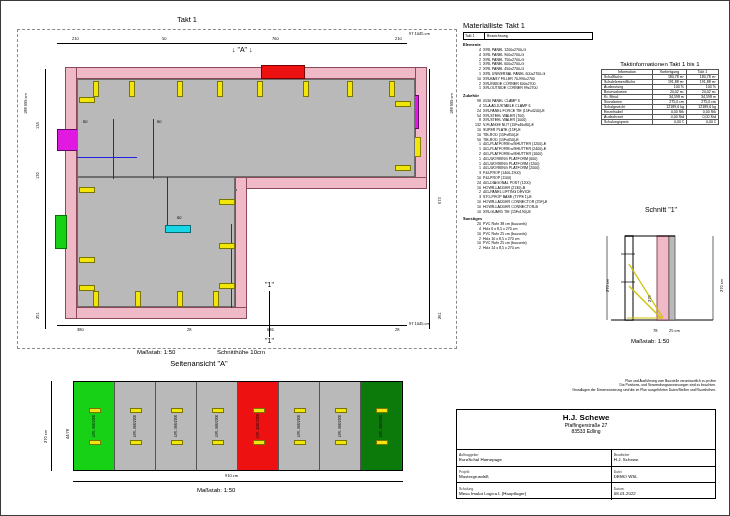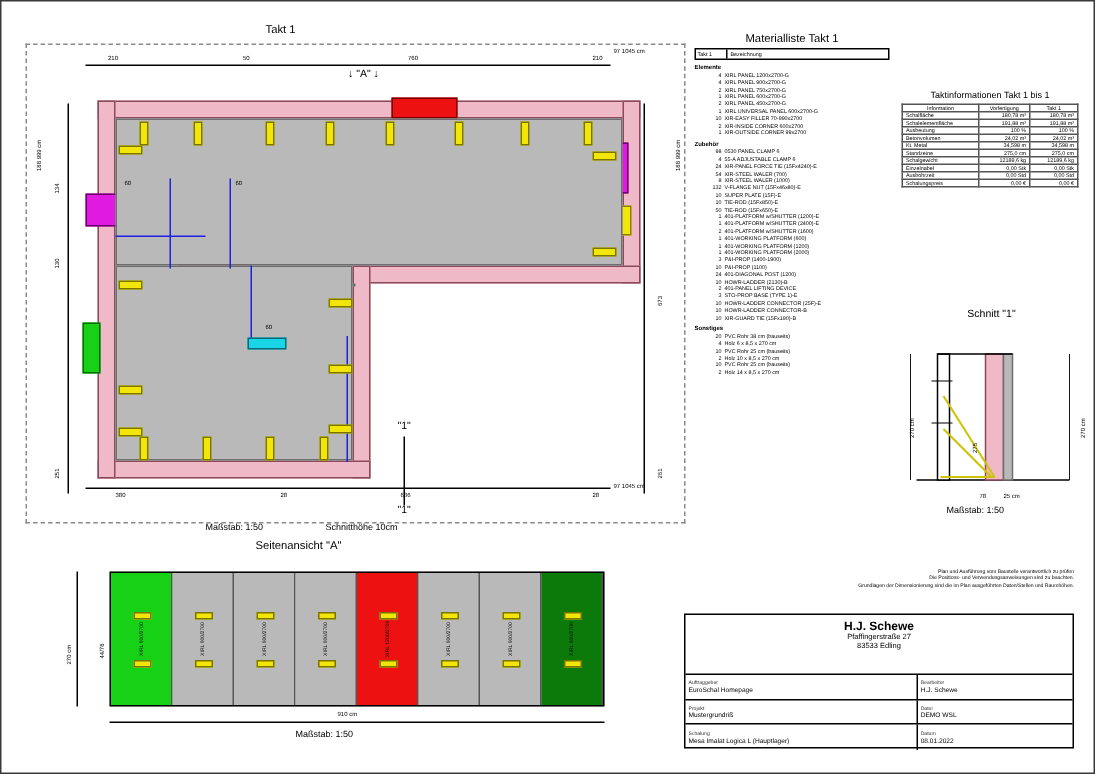--- a/index.html
+++ b/index.html
@@ -25,21 +25,21 @@
   .magenta{background:#e11ae1;border:1px solid #6a006a;box-sizing:border-box;}
   .red{background:#ee1111;border:1px solid #7a0000;box-sizing:border-box;}
   .green{background:#17d117;border:1px solid #066f06;box-sizing:border-box;}
   .yellow{background:#f2e50a;border:1px solid #8a8000;box-sizing:border-box;}
   .blue{background:#2020e0;}
   .cyan{background:#18d6e6;border:1px solid #0a6a74;box-sizing:border-box;}
   .ylwbar{background:#f2e50a;border:1px solid #7a7400;box-sizing:border-box;}
 
   
   #matPanel{left:462px;top:20px;width:130px;height:330px;}
-  #matTitle{font-size:7.5px;text-align:center;width:100%;}
+  #matTitle{font-size:7.5px;text-align:left;width:100%;}
   #matHdr{margin-top:2px;border:1px solid #000;box-sizing:border-box;display:flex;font-size:3.6px;}
   #matHdr div:first-child{width:18px;border-right:1px solid #000;padding:1px 1px;}
   #matHdr div:last-child{flex:1;padding:1px 2px;}
   .matrow{display:flex;font-size:3.6px;line-height:4.8px;}
   .matqty{width:18px;text-align:right;padding-right:2px;}
   .matdesc{flex:1;}
   .matgrp{font-size:4px;font-weight:bold;margin:2px 0 1px 0;}
 
   
   #taktInfo{left:600px;top:60px;width:118px;}

